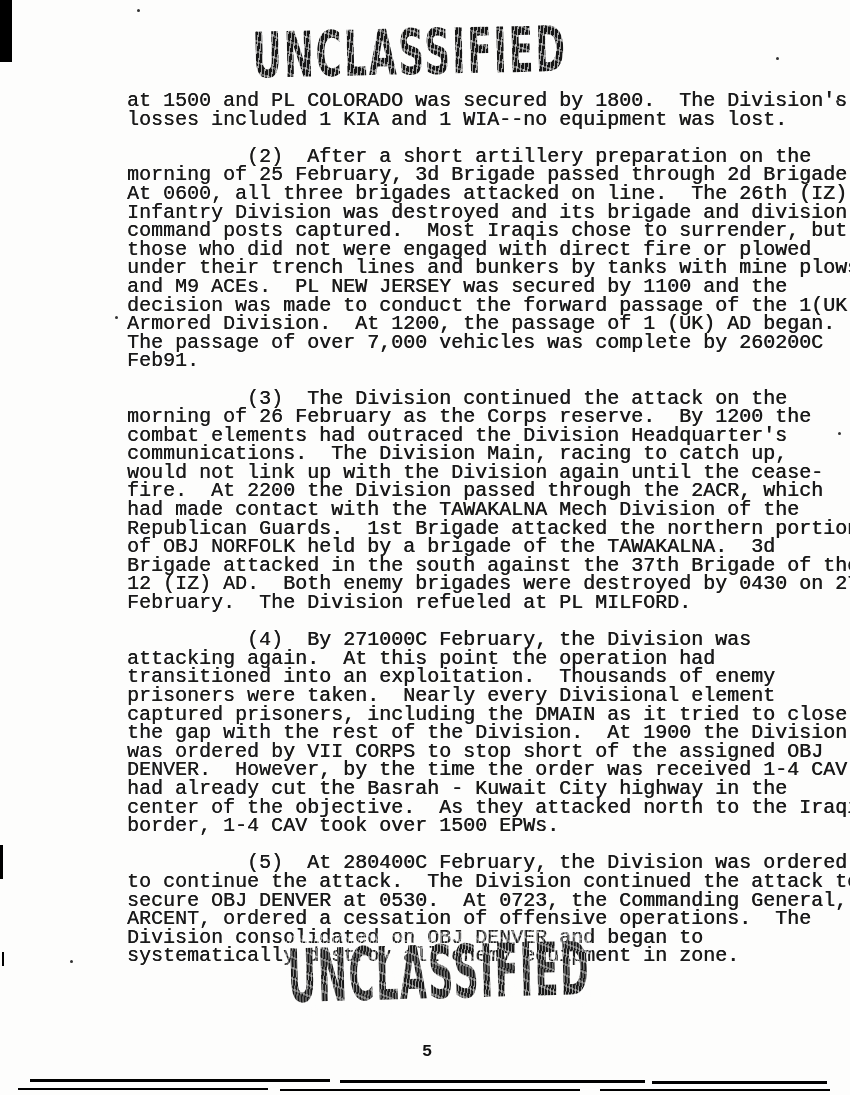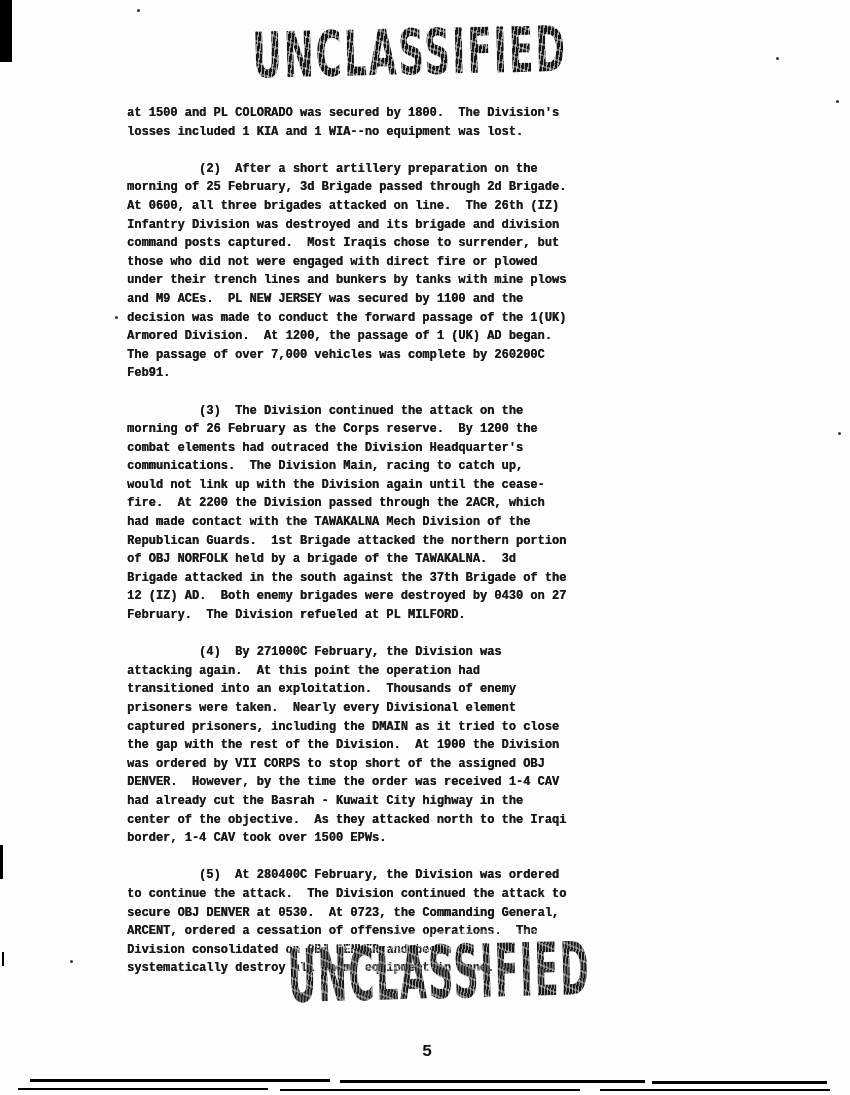--- a/index.html
+++ b/index.html
@@ -10,25 +10,24 @@
     font-family: "Liberation Mono", "DejaVu Sans Mono", monospace;
   }
   .page {
     position: relative;
     width: 850px; height: 1095px;
     background: #fdfdfc;
     overflow: hidden;
   }
   .text-block {
     position: absolute;
-    left: 127px; top: 104px; width: 640px;
+    left: 127px; top: 92px; width: 640px;
     color: #1a1a1a;
-    font-size: 12px;
+    font-size: 20px;
     line-height: 18.6px;
-    font-weight: bold;
   }
   .para {
     white-space: pre;
     margin: 0 0 18.6px 0;
     font-family: inherit;
     text-shadow: 0.35px 0 0 currentColor;
   }
   .stamp {
     position: absolute;
     font-family: "DejaVu Sans", "Liberation Sans", sans-serif;

